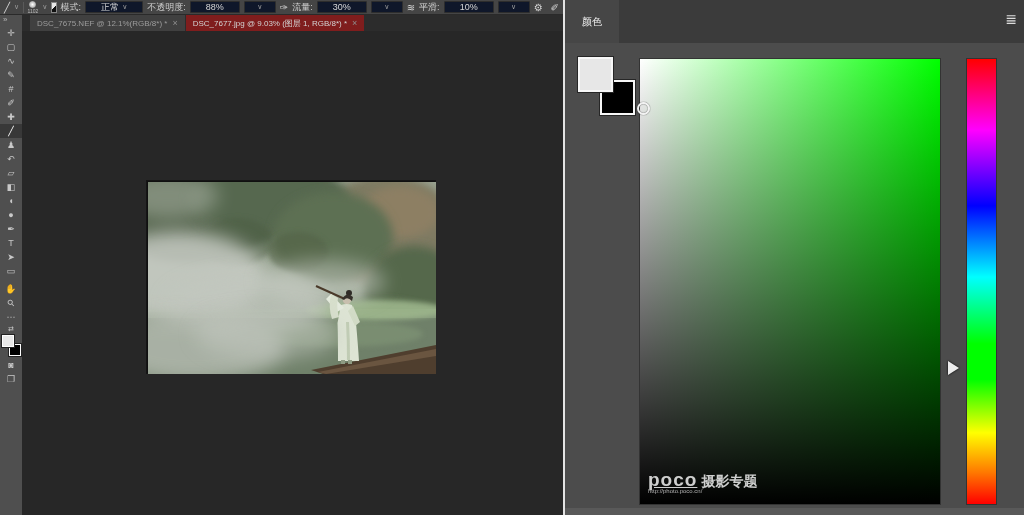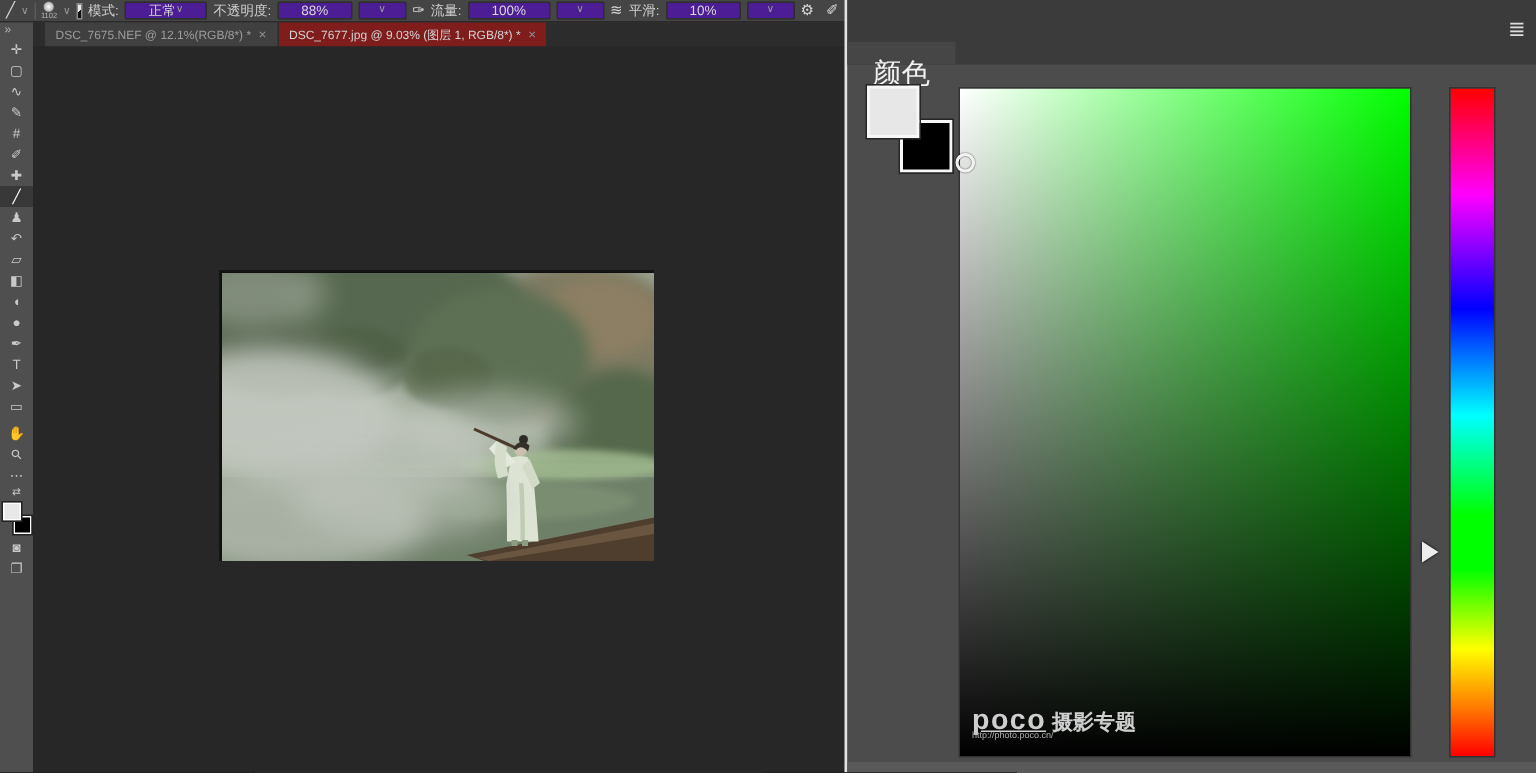--- a/index.html
+++ b/index.html
@@ -7,21 +7,21 @@
   body { font-family:"Liberation Sans", sans-serif; }
   .screen { position:relative; width:1024px; height:515px; background:#282828; overflow:hidden; }
 
   
   .options-bar { position:absolute; left:0; top:0; width:563px; height:15px; background:#454545;
     border-bottom:1px solid #2a2a2a; display:flex; align-items:center; gap:4px; padding:0 4px;
     font-size:9px; color:#cfcfcf; white-space:nowrap; }
   .ob-sep { width:1px; height:11px; background:#5a5a5a; }
   .ob-icon { color:#d6d6d6; font-size:10px; line-height:13px; }
   .ob-chev { color:#9a9a9a; font-size:7px; }
-  .ob-field { background:#4c1d95; border:1px solid #2d2d2d; border-radius:1px; height:12px;
+  .ob-field { background:#0f172a; border:1px solid #2d2d2d; border-radius:1px; height:12px;
     line-height:10px; padding:0 15px; color:#d8d8d8; display:inline-flex; align-items:flex-start; }
   .ob-dropdown { width:108px; justify-content:space-between; }
   .ob-chevbox { width:12px; justify-content:center; }
   .brush-preset { display:flex; flex-direction:column; align-items:center; line-height:4px; }
   .brush-dot { width:7px; height:7px; border-radius:50%;
     background:radial-gradient(circle, #ffffff 0%, #bdbdbd 55%, rgba(180,180,180,0) 90%); }
   .brush-num { font-size:5px; color:#bbb; margin-top:1px; }
   .toggle-sq { width:11px; height:11px; border:1px solid #888;
     background:linear-gradient(135deg,#e8e8e8 50%,#101010 50%); }
   .ob-spacer { flex:1; }
@@ -53,21 +53,21 @@
   .photo { position:absolute; left:125px; top:150px; width:288px; height:192px;
     border:1px solid #101010; box-shadow:0 0 0 1px rgba(0,0,0,0.45); }
   .photo svg { display:block; }
 
   
   .divider { position:absolute; left:563px; top:0; width:2px; height:515px; background:#e3e3e3; }
 
   
   .panel { position:absolute; left:565px; top:0; width:459px; height:515px; background:#4c4c4c; }
   .panel-header { position:relative; height:43px; background:#3b3b3b; display:flex; }
-  .ptab { padding:0 17px; line-height:43px; font-size:19px; color:#b3b3b3;margin-top:28px; }
+  .ptab { padding:0 17px; line-height:43px; font-size:10px; color:#b3b3b3; }
   .ptab.active { background:#464646; color:#f2f2f2; }
   .panel-menu { position:absolute; right:7px; top:12px; color:#dcdcdc; font-size:14px; line-height:14px; }
   .watermark { position:absolute; right:28px; top:10px; font-size:11px; font-weight:bold; color:#cccccc;
     letter-spacing:1px; text-shadow:-1px -1px 0 #262626, 1px -1px 0 #262626, -1px 1px 0 #262626, 1px 1px 0 #262626; }
 
   .pswatch-fg { position:absolute; left:13px; top:57px; width:35px; height:35px; background:#e7e7e7;
     border:2px solid #f7f7f7; outline:1px solid #262626; z-index:3; }
   .pswatch-bg { position:absolute; left:35px; top:80px; width:35px; height:35px; background:#000;
     border:2px solid #f7f7f7; outline:1px solid #262626; z-index:2; }
 
@@ -113,21 +113,21 @@
       <span>正常</span>
       <span class="ob-chev">∨</span>
     </span>
     <span>不透明度:</span>
     <span class="ob-field">88%</span>
     <span class="ob-field ob-chevbox">
         <span class="ob-chev">∨</span>
       </span>
     <span class="ob-icon">✑</span>
     <span>流量:</span>
-    <span class="ob-field">100%</span>
+    <span class="ob-field">30%</span>
     <span class="ob-field ob-chevbox">
         <span class="ob-chev">∨</span>
       </span>
     <span class="ob-icon">≋</span>
     <span>平滑:</span>
     <span class="ob-field">10%</span>
     <span class="ob-field ob-chevbox">
         <span class="ob-chev">∨</span>
       </span>
     <span class="ob-icon">⚙</span>

